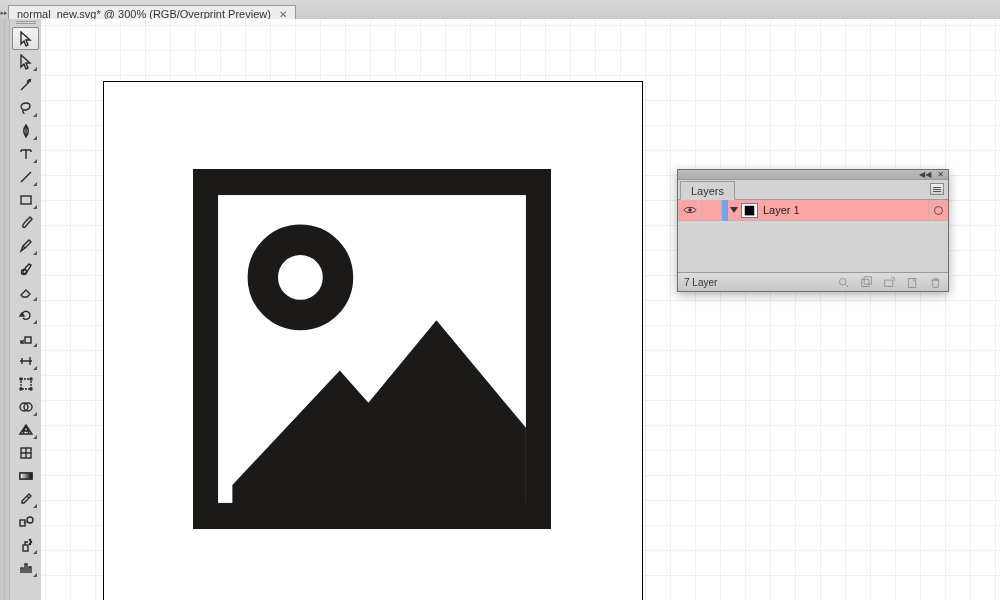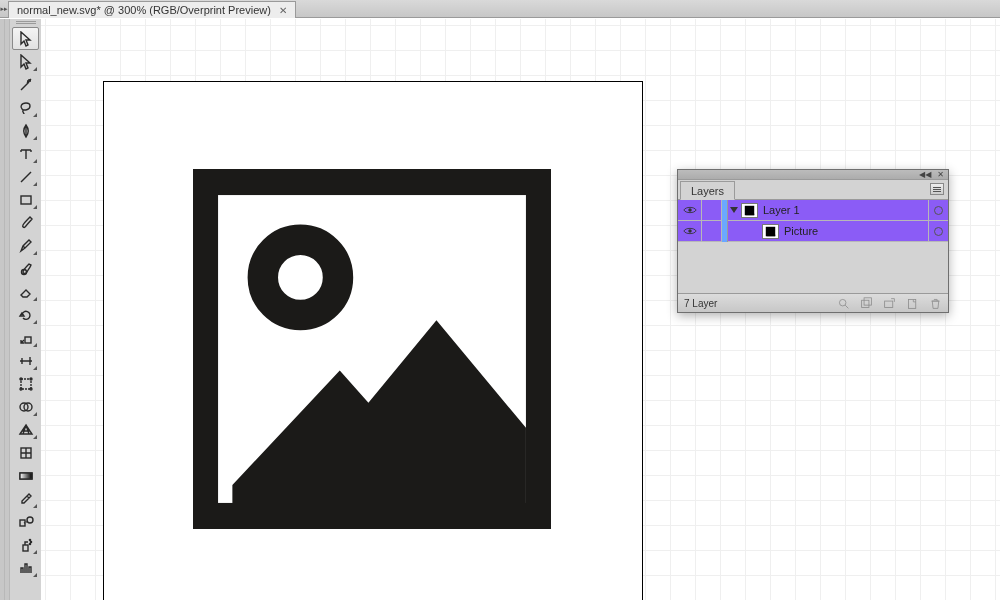--- a/index.html
+++ b/index.html
@@ -1,19 +1,19 @@
 <!DOCTYPE html>
 <html><head>
 <meta charset="utf-8">
 <style>
 * { box-sizing: border-box; margin: 0; padding: 0; font-family: "Segoe UI", Tahoma, sans-serif; }
 body { width: 1000px; height: 600px; overflow: hidden; background: #fff; position: relative; }
 
 
-.tabstrip { position: absolute; left: 0; top: 0; right: 0; height: 18px; background: linear-gradient(#d9d9d9,#c7c7c7); border-bottom: 1px solid #9a9a9a; display: flex; align-items: center; }
+.tabstrip { position: absolute; left: 0; top: 0; right: 0; height: 26px; background: linear-gradient(#d9d9d9,#c7c7c7); border-bottom: 1px solid #9a9a9a; display: flex; align-items: center; }
 .tab-expand { width: 8px; height: 19px; display:flex; align-items:center; justify-content:center; font-size:7px; color:#555; }
 .tab { height: 17px; background: #ededed; border: 1px solid #9a9a9a; border-bottom: none; padding: 0 8px; font-size: 11px; color: #333; display: flex; align-items: center; gap: 8px; margin-top:2px; }
 .tab .close { font-size: 10px; color: #666; }
 
 
 .left-sidebar { position:absolute; left:0; top:19px; bottom:0; width:41px; background:#d3d3d3; border-right:1px solid #9a9a9a; }
 .gripcol { position:absolute; top:0; bottom:0; width:5px; background:#c7c7c7; }
 .gripcol.g1 { left:0; border-right:1px solid #b8b8b8;}
 .gripcol.g2 { left:5px; border-right:1px solid #b8b8b8;}
 .tools { position:absolute; left:10px; top:0; bottom:0; width:31px; background:#d3d3d3; }
@@ -33,21 +33,21 @@
 .picture-icon svg { width:100%; height:100%; }
 
 
 .panel { position:absolute; left:677px; top:169px; width:272px; background:#d3d3d3; border:1px solid #6f6f6f; box-shadow:0 3px 10px rgba(0,0,0,.3); }
 .panel-ctl { height:10px; background:linear-gradient(#bcbcbc,#acacac); border-bottom:1px solid #9a9a9a; display:flex; justify-content:flex-end; align-items:center; gap:6px; padding:0 4px;}
 .panel-ctl span { font-size:8px; color:#444; }
 .panel-tabs { height:20px; background:#d3d3d3; display:flex; align-items:flex-end; border-bottom:1px solid #9a9a9a; position:relative;}
 .ptab { height:19px; background:#d3d3d3; border:1px solid #9a9a9a; border-bottom:1px solid #d3d3d3; padding:0 10px; font-size:11px; color:#333; display:flex; align-items:center; margin-left:2px; position:relative; top:1px;}
 .panel-menu { position:absolute; right:4px; top:3px; width:14px; height:12px; border:1px solid #888; background:linear-gradient(#eee,#ccc); display:flex; flex-direction:column; justify-content:center; gap:1px; padding:1px 2px;}
 .panel-menu div{height:1px;background:#555;}
-.layer-list { background:#8b5cf6; }
+.layer-list { background:#fca5a5; }
 .row { height:21px; display:flex; align-items:center; border-bottom:1px solid #b8b8b8; font-size:11px; color:#222;}
 .eye { width:24px; height:21px; border-right:1px solid #b8b8b8; display:flex; align-items:center; justify-content:center;}
 .eye svg{width:14px;height:10px;}
 .lockcol { width:20px; height:21px; border-right:1px solid #b8b8b8;}
 .colorbar { width:6px; height:21px; background:#6aa8ff; margin-right:2px; border-right:1px solid #9a9a9a;}
 .indent { display:inline-block; }
 .tw { width:0;height:0;border-left:4px solid transparent;border-right:4px solid transparent;border-top:6px solid #333; margin-right:3px; display:inline-block;}
 .thumb { width:17px; height:15px; background:#fff; border:1px solid #777; margin-right:5px; display:flex; align-items:center; justify-content:center; flex:none;}
 .thumb svg{width:11px;height:11px;}
 .row-label{flex:1; white-space:nowrap; overflow:hidden;}
@@ -254,40 +254,20 @@
         <div class="thumb">
           <svg viewBox="0 0 14 14">
             <use href="#i-pic"></use>
           </svg>
         </div>
         <span class="row-label">Layer 1</span>
         <div class="target">
           <span class="ring"></span>
         </div>
       </div>
-      <div class="row">
-        <div class="eye">
-          <svg viewBox="0 0 16 10">
-            <path d="M1 5 C3 1 13 1 15 5 C13 9 3 9 1 5 Z" fill="none" stroke="#333"></path>
-            <circle cx="8" cy="5" r="2" fill="#333"></circle>
-          </svg>
-        </div>
-        <div class="lockcol"></div>
-        <div class="colorbar"></div>
-        <span class="indent" style="width:32px"></span>
-        <div class="thumb">
-          <svg viewBox="0 0 14 14">
-            <use href="#i-pic"></use>
-          </svg>
-        </div>
-        <span class="row-label">Picture</span>
-        <div class="target">
-          <span class="ring"></span>
-        </div>
-      </div>
     </div>
   <div class="layer-list-empty"></div>
   <div class="status">
     <span>7 Layer</span>
     <span class="sp"></span>
     <svg viewBox="0 0 16 16">
         <circle cx="7" cy="7" r="4" fill="none" stroke="#555"></circle>
         <path d="M10 10 L14 14" stroke="#555"></path>
       </svg>
     <svg viewBox="0 0 16 16">

